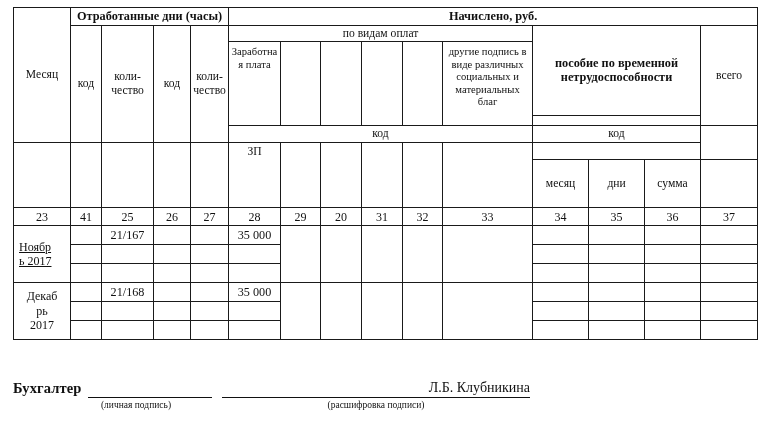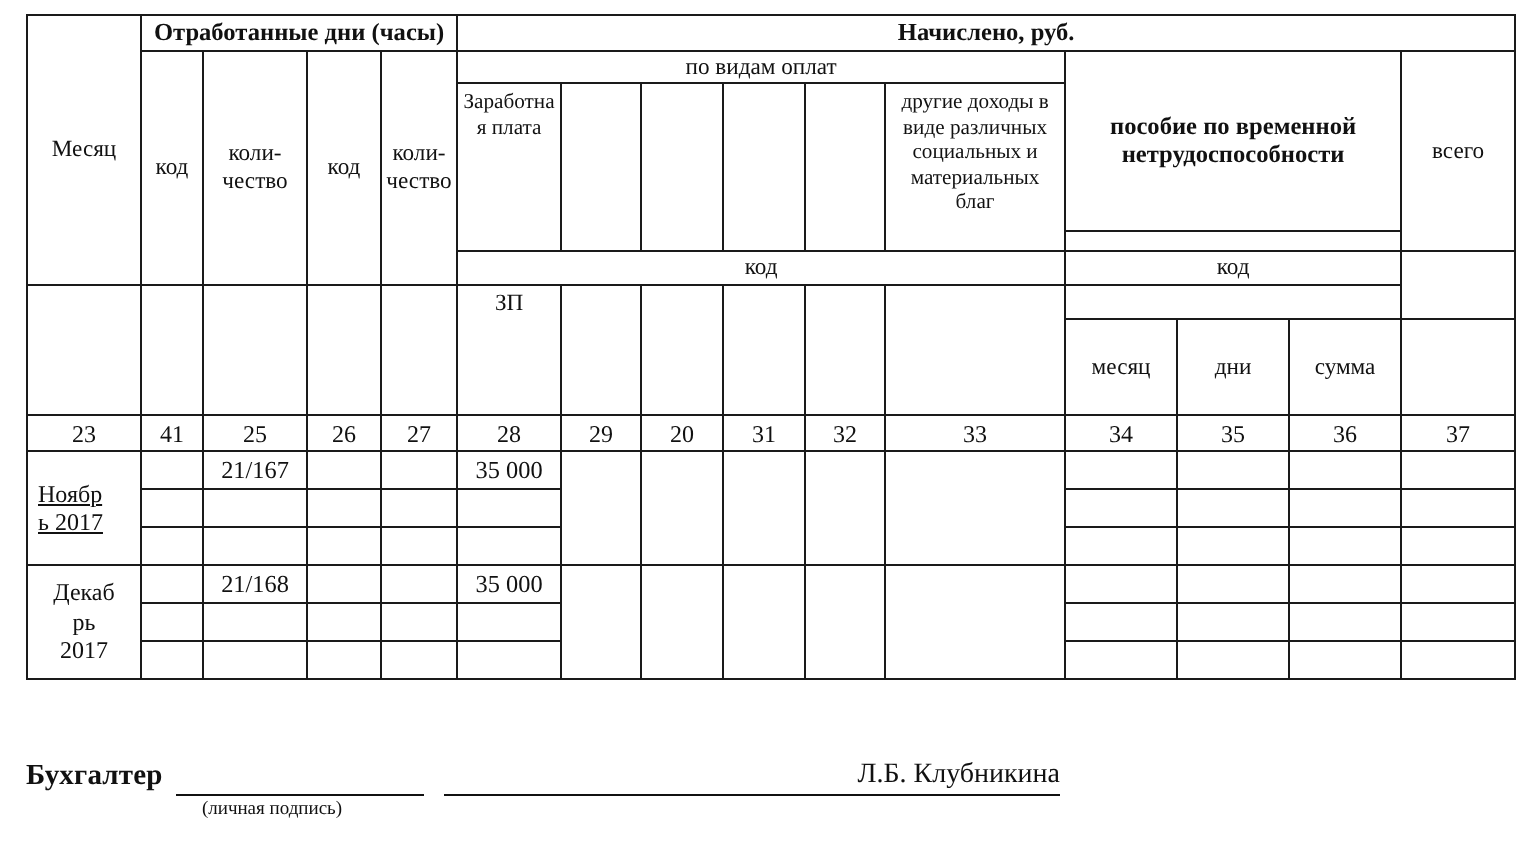--- a/index.html
+++ b/index.html
@@ -150,21 +150,21 @@
 
       <td rowspan="3" class="h-med">всего</td>
     </tr>
 
     <tr style="height:74px">
       <td rowspan="2" class="h-small" style="vertical-align:top;padding-top:4px">Заработная плата</td>
       <td rowspan="2" class="blank"></td>
       <td rowspan="2" class="blank"></td>
       <td rowspan="2" class="blank"></td>
       <td rowspan="2" class="blank"></td>
-      <td rowspan="2" class="h-small" style="vertical-align:top;padding-top:4px">другие доходы в виде различных социальных и материальных благ</td>
+      <td rowspan="2" class="h-small" style="vertical-align:top;padding-top:4px">другие подпись в виде различных социальных и материальных благ</td>
     </tr>
 
     <tr style="height:10px">
       <td colspan="3" class="blank"></td>
     </tr>
 
     <tr style="height:17px">
       <td colspan="6" class="h-med">код</td>
       <td colspan="3" class="h-med">код</td>
       <td rowspan="2" class="blank"></td>
@@ -307,15 +307,16 @@
 
   <div id="footer">
     <div class="lbl-buh">Бухгалтер</div>
 
     <div class="rule rule-1"></div>
     <div class="rule rule-2"></div>
 
     <div class="name-over">Л.Б. Клубникина</div>
 
     <div class="cap cap-1">(личная подпись)</div>
+    <div class="cap cap-2">(расшифровка подписи)</div>
   </div>
 
 </div>
 
 </body></html>

